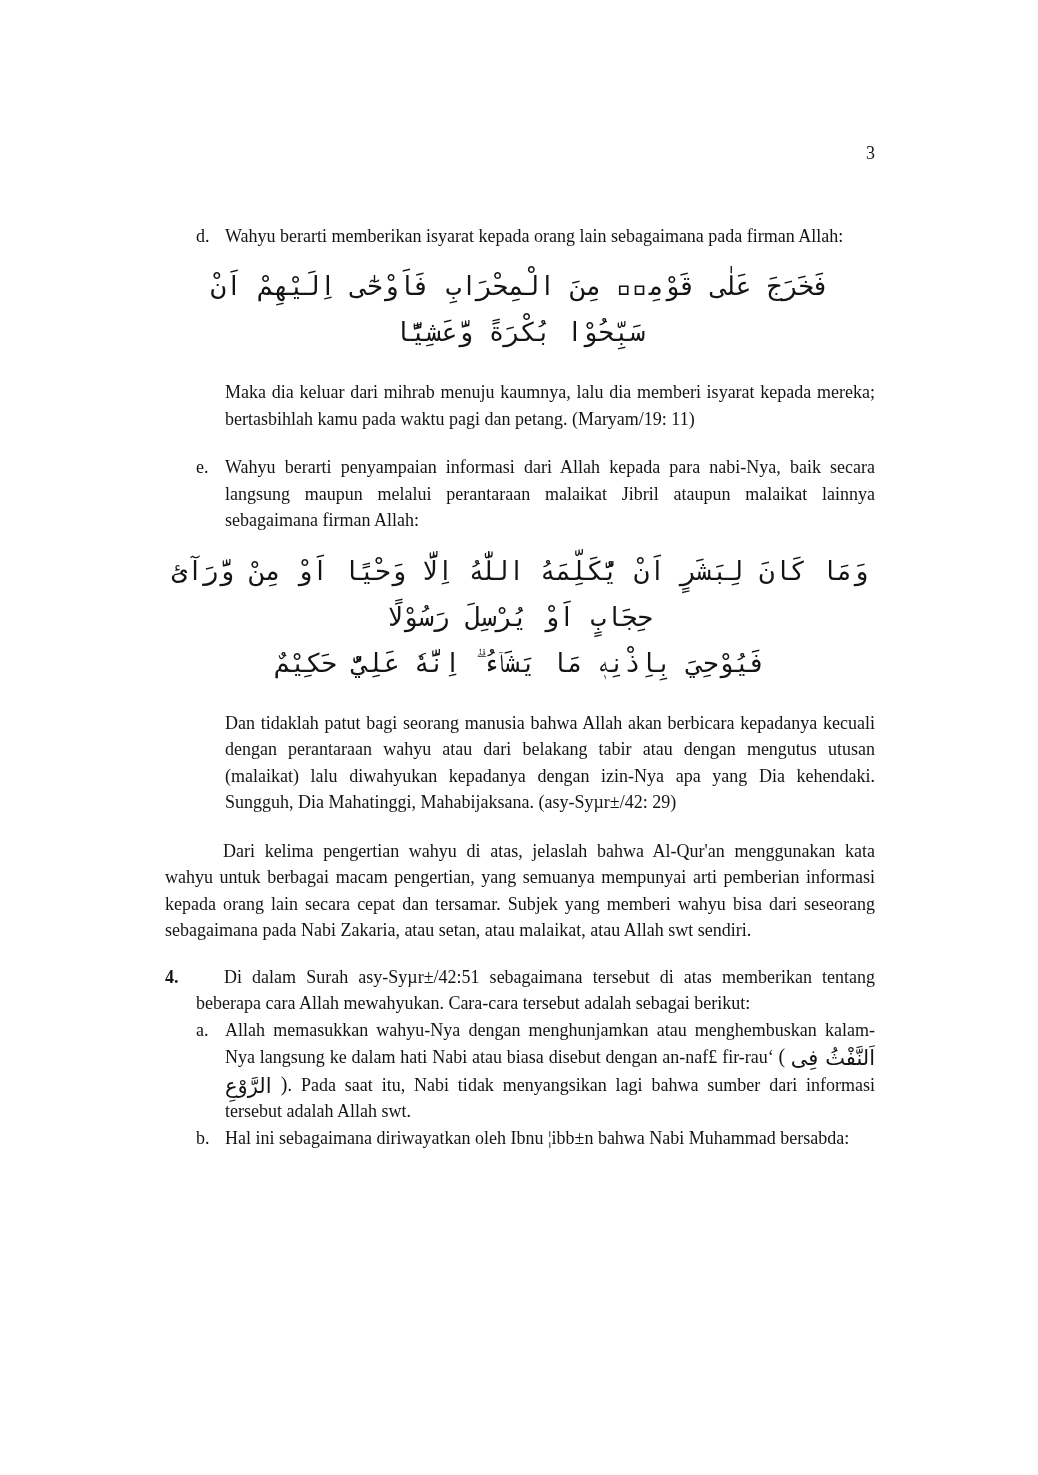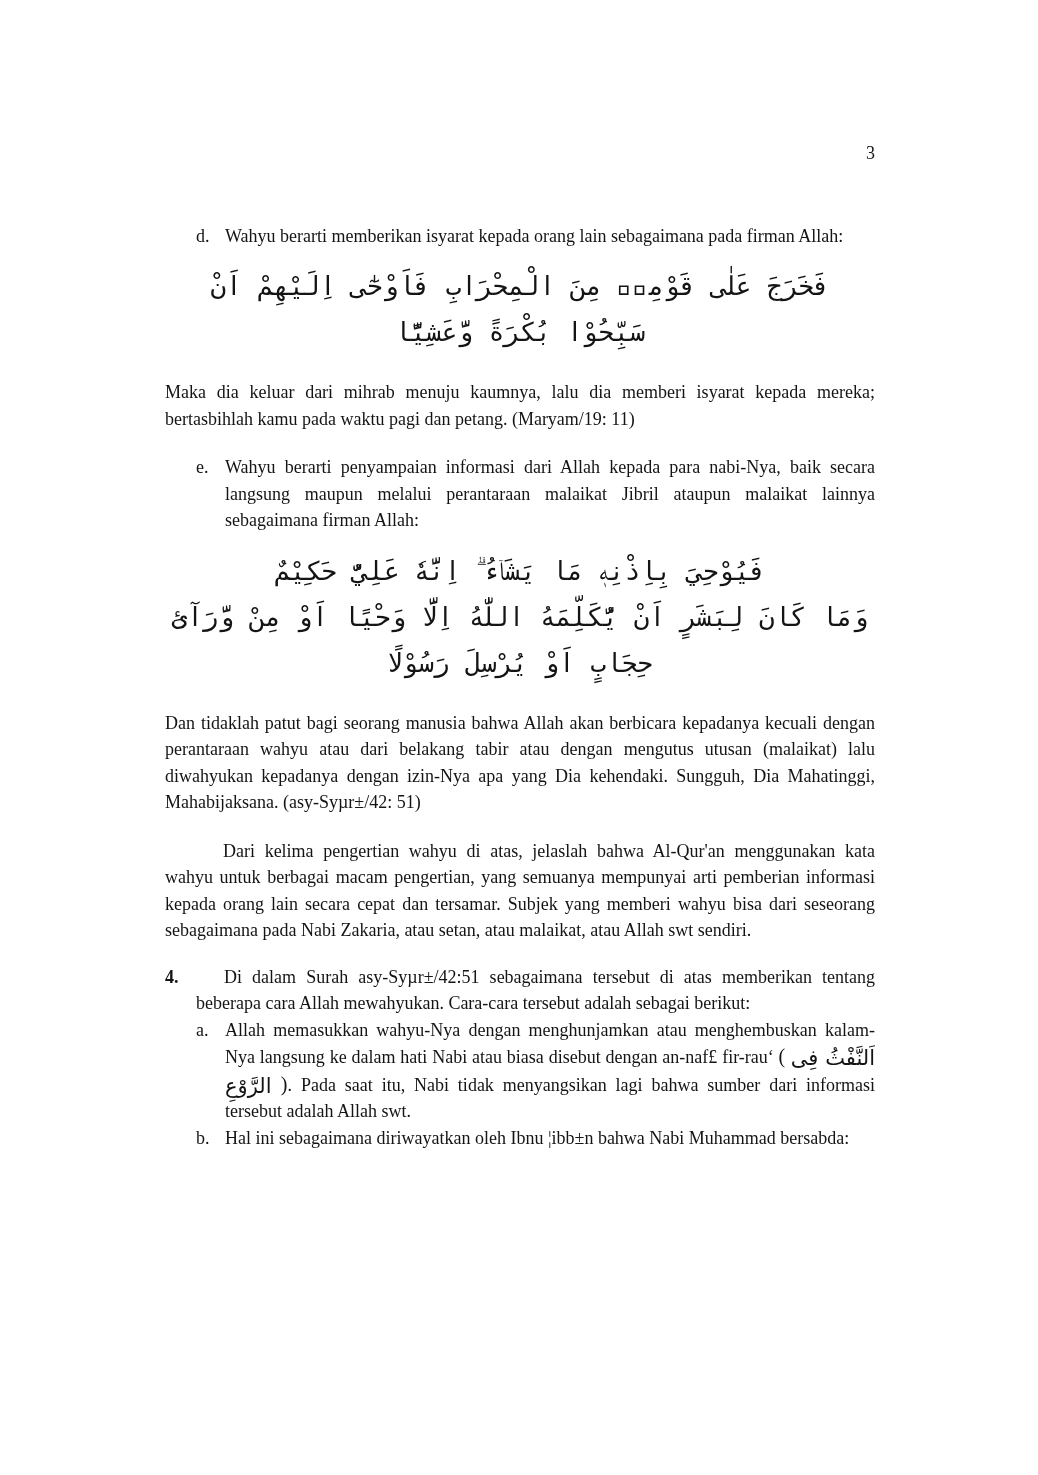--- a/index.html
+++ b/index.html
@@ -45,20 +45,21 @@
   .italic { }
   .arabic-block {
     direction: rtl;
     text-align: center;
     font-family: Liberation Mono, monospace;
     font-size: 26px;
     line-height: 46px;
     margin: 16px 0 22px 0;
   }
   .trans {
+    margin-left: 60px;
     margin-bottom: 22px;
   }
   .summary {
     text-indent: 58px;
     margin-bottom: 20px;
   }
   .sec-head {
     position: relative;
     padding-left: 31px;
     font-weight: bold;
@@ -107,26 +108,26 @@
 
     <div class="trans">
       <span class="italic">Maka dia keluar dari mihrab menuju kaumnya, lalu dia memberi isyarat kepada mereka; bertasbihlah kamu pada waktu pagi dan petang.</span><span> (Maryam/19: 11)</span>
     </div>
 
     <div class="hang">
       <span class="lbl">e.</span><span>Wahyu berarti </span><span class="italic">penyampaian informasi dari Allah kepada para nabi-Nya,</span><span> baik secara langsung maupun melalui perantaraan malaikat Jibril ataupun malaikat lainnya sebagaimana firman Allah:</span>
     </div>
 
     <div class="arabic-block" dir="rtl">
+      <div>وَمَا كَانَ لِبَشَرٍ اَنْ يُّكَلِّمَهُ اللّٰهُ اِلَّا وَحْيًا اَوْ مِنْ وَّرَآئِ حِجَابٍ اَوْ يُرْسِلَ رَسُوْلًا</div>
       <div>فَيُوْحِيَ بِاِذْنِهٖ مَا يَشَاۤءُ ۗ اِنَّهٗ عَلِيٌّ حَكِيْمٌ</div>
-      <div>وَمَا كَانَ لِبَشَرٍ اَنْ يُّكَلِّمَهُ اللّٰهُ اِلَّا وَحْيًا اَوْ مِنْ وَّرَآئِ حِجَابٍ اَوْ يُرْسِلَ رَسُوْلًا</div>
     </div>
 
     <div class="trans">
-      <span class="italic">Dan tidaklah patut bagi seorang manusia bahwa Allah akan berbicara kepadanya kecuali dengan perantaraan wahyu atau dari belakang tabir atau dengan mengutus utusan (malaikat) lalu diwahyukan kepadanya dengan izin-Nya apa yang Dia kehendaki. Sungguh, Dia Mahatinggi, Mahabijaksana.</span><span> (asy-Syµr±/42: 51)</span>
+      <span class="italic">Dan tidaklah patut bagi seorang manusia bahwa Allah akan berbicara kepadanya kecuali dengan perantaraan wahyu atau dari belakang tabir atau dengan mengutus utusan (malaikat) lalu diwahyukan kepadanya dengan izin-Nya apa yang Dia kehendaki. Sungguh, Dia Mahatinggi, Mahabijaksana.</span><span> (asy-Syµr±/42: 29)</span>
     </div>
 
     <div class="summary">Dari kelima pengertian wahyu di atas, jelaslah bahwa Al-Qur'an menggunakan kata wahyu untuk berbagai macam pengertian, yang semuanya mempunyai arti pemberian informasi kepada orang lain secara cepat dan tersamar. Subjek yang memberi wahyu bisa dari seseorang sebagaimana pada Nabi Zakaria, atau setan, atau malaikat, atau Allah swt sendiri.</div>
 
     <div class="sec-head">
       <span class="lbl">4.</span>
     </div>
 
     <div class="sec-body">
       <div class="intro">Di dalam Surah asy-Syµr±/42:51 sebagaimana tersebut di atas memberikan tentang beberapa cara Allah mewahyukan. Cara-cara tersebut adalah sebagai berikut:</div>

